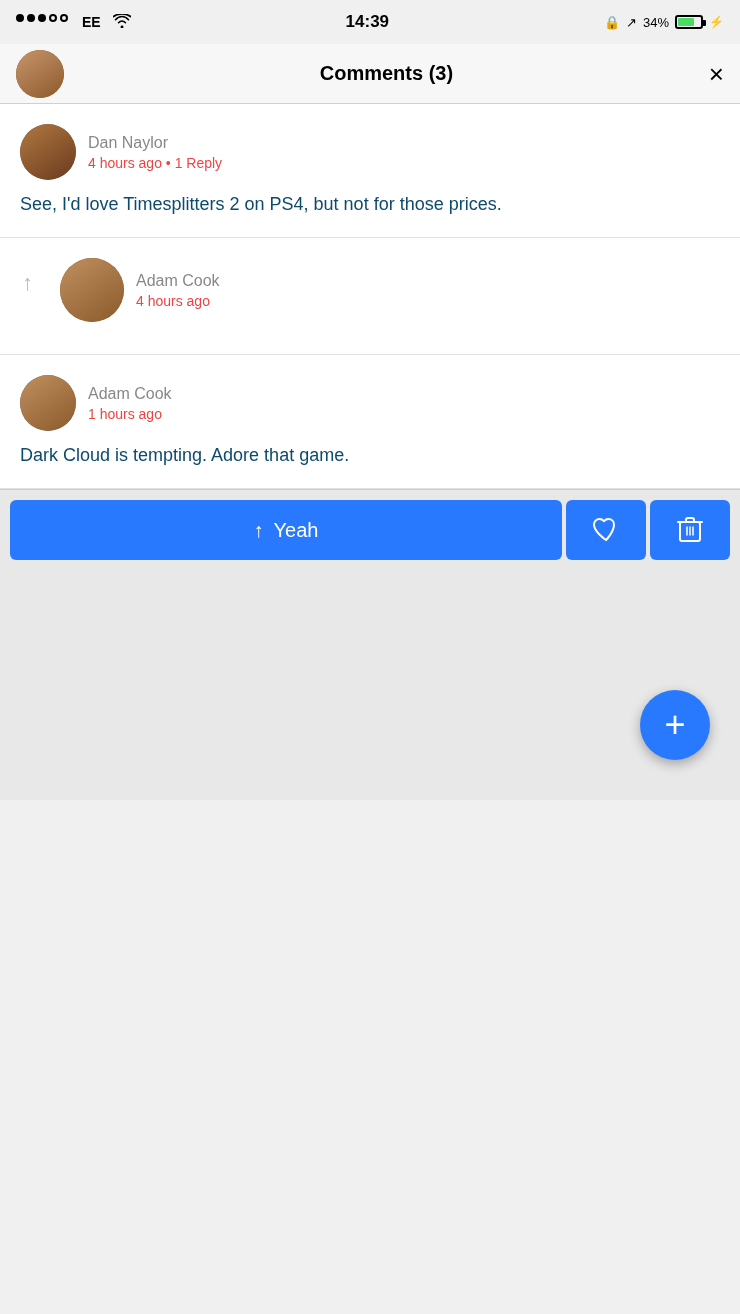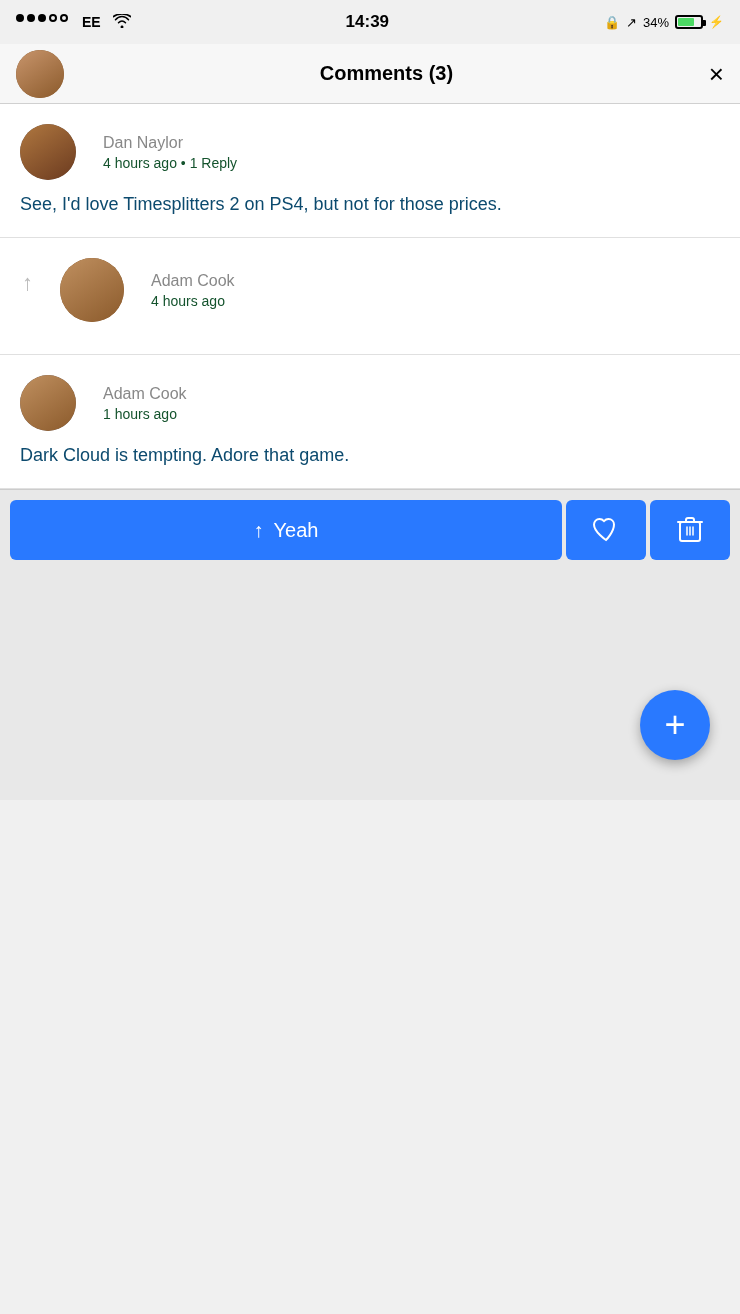--- a/index.html
+++ b/index.html
@@ -107,23 +107,23 @@
       align-items: center;
       gap: 12px;
       margin-bottom: 12px;
     }
     .comment-avatar {
       width: 56px; height: 56px; border-radius: 50%;
       background: #7a6050;
       overflow: hidden;
       flex-shrink: 0;
     }
-    .comment-info { display: flex; flex-direction: column; gap: 3px; margin-left: 15px; }
+    .comment-info { display: flex; flex-direction: column; gap: 3px; }
     .comment-author { font-size: 16px; color: #888; font-weight: 400; }
-    .comment-time { font-size: 14px; color: #14532d; }
+    .comment-time { font-size: 14px; color: #ef4444; }
     .comment-text {
       font-size: 18px;
       color: #0c4a6e;
       line-height: 1.4;
     }
 
     
     .reply-block {
       background: #fff;
       padding: 20px 20px 20px 60px;

